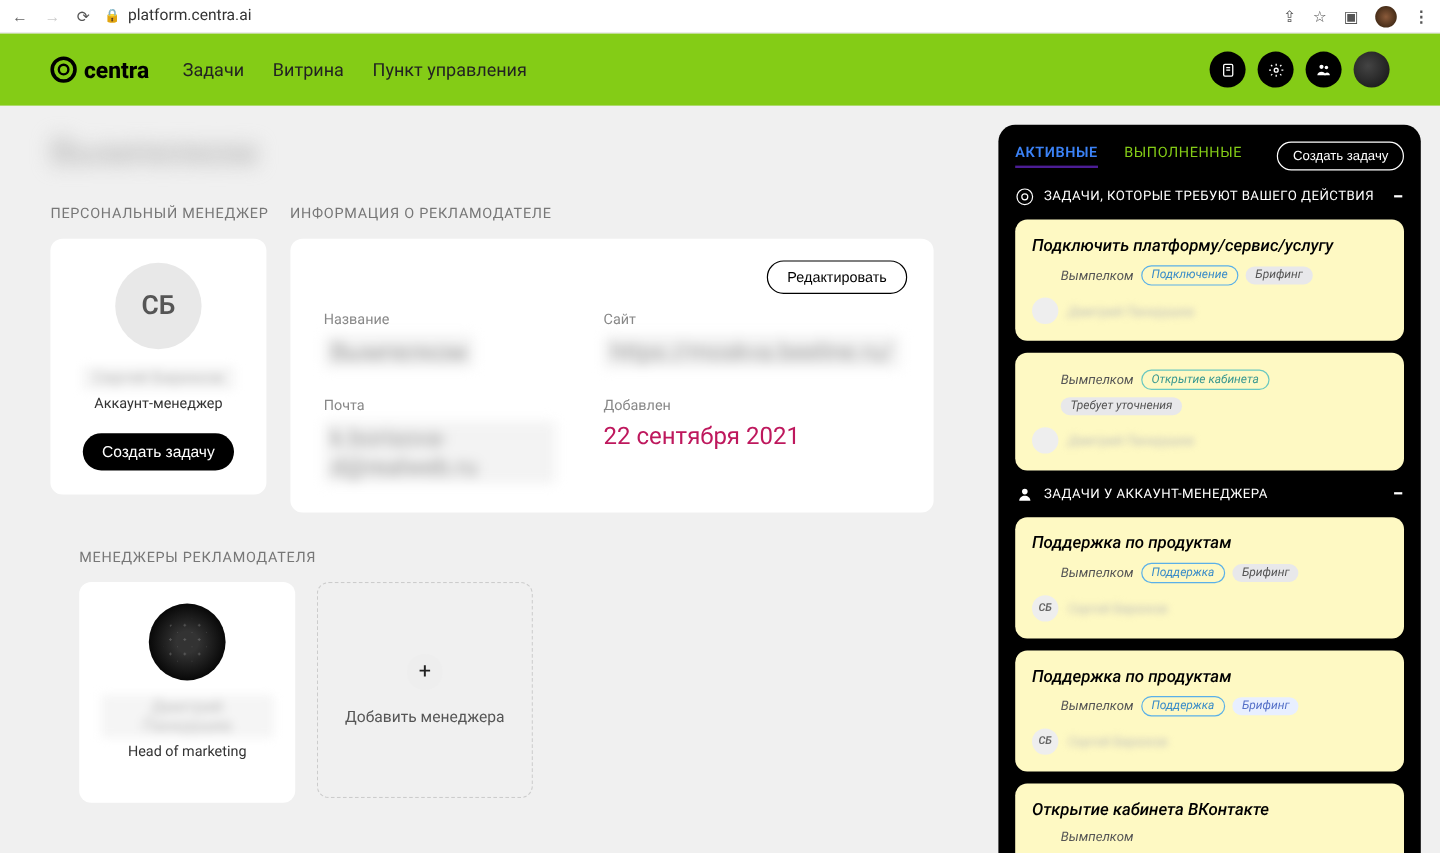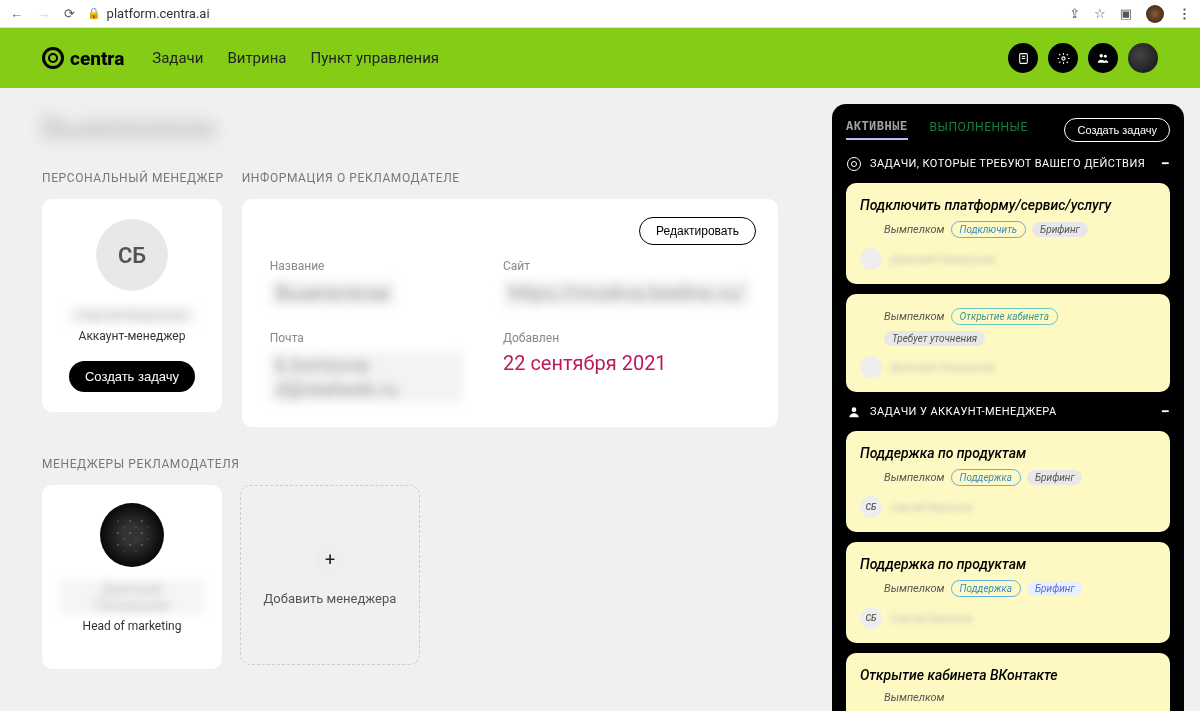--- a/index.html
+++ b/index.html
@@ -47,35 +47,35 @@
 
 
 .info-card { flex: 1; position: relative; padding: 24px 28px; }
 .edit-btn { position: absolute; top: 18px; right: 22px; border: 1px solid #000; background: #fff; border-radius: 18px; padding: 6px 16px; font-size: 12px; cursor: pointer; }
 .info-grid { display: grid; grid-template-columns: 1fr 1fr; gap: 24px 40px; margin-top: 36px; }
 .field-label { font-size: 12px; color: #888; margin-bottom: 6px; }
 .field-val { font-size: 20px; color: #be185d; }
 .field-val.blur { filter: blur(5px); color: #999; background: #f3f3f3; padding: 2px 6px; border-radius: 3px; display: inline-block; }
 
 
-.mgr-section { margin-top: 30px; }
+.mgr-section { margin-top: 30px; margin-left: 24px; }
 .mgr-row { display: flex; gap: 18px; }
 .mgr-card { width: 180px; background: #fff; border-radius: 10px; padding: 18px; text-align: center; display: flex; flex-direction: column; align-items: center; }
 .mgr-av { width: 64px; height: 64px; border-radius: 50%; background: radial-gradient(circle at 50% 50%,#333 20%,#000 80%); margin-bottom: 12px; position: relative; }
 .mgr-av::after { content: ""; position: absolute; inset: 12px; background: radial-gradient(circle,#fff3 10%,transparent 11%), radial-gradient(circle,#fff2 8%,transparent 9%); background-size: 12px 12px; background-position: 0 0, 6px 6px; border-radius: 50%; }
 .add-card { width: 180px; border: 1px dashed #ccc; border-radius: 10px; display: flex; flex-direction: column; align-items: center; justify-content: center; height: 180px; cursor: pointer; }
 .plus-ic { width: 30px; height: 30px; border-radius: 50%; background: #eee; display: flex; align-items: center; justify-content: center; font-size: 18px; color: #222; margin-bottom: 16px; }
 .add-label { font-size: 13px; color: #555; }
 
 
 .sidebar { position: absolute; right: 16px; top: 16px; width: 352px; background: #000; border-radius: 14px; color: #fff; padding: 14px; height: 620px; overflow: hidden; }
 .side-top { display: flex; align-items: center; justify-content: space-between; margin-bottom: 12px; }
 .tabs { display: flex; gap: 22px; font-size: 12px; letter-spacing: 0.5px; }
-.tab { color: #15803d; cursor: pointer; padding-bottom: 4px; }
-.tab.active { color: #a3a3a3; border-bottom: 2px solid #c4b5fd; font-weight: 600; font-family: Liberation Mono, monospace; }
+.tab { color: #84cc16; cursor: pointer; padding-bottom: 4px; }
+.tab.active { color: #3b82f6; border-bottom: 2px solid #4c1d95; font-weight: 600; }
 .create-btn { border: 1px solid #fff; background: transparent; color: #fff; border-radius: 18px; padding: 5px 12px; font-size: 11px; cursor: pointer; }
 .section-head { display: flex; align-items: center; gap: 8px; font-size: 11px; letter-spacing: 0.4px; color: #fff; margin: 8px 0 10px; }
 .section-head .ic { width: 16px; height: 16px; display: flex; align-items: center; justify-content: center; }
 .target-ic { width: 14px; height: 14px; border: 1.5px solid #fff; border-radius: 50%; position: relative; }
 .target-ic::after { content: ""; position: absolute; inset: 3px; border: 1.5px solid #fff; border-radius: 50%; }
 .minus { margin-left: auto; font-weight: bold; cursor: pointer; font-size: 16px; }
 
 .task-card { background: #fef9c3; color: #000; border-radius: 10px; padding: 14px; margin-bottom: 10px; font-style: italic; }
 .task-title { font-size: 14px; font-weight: 500; margin-bottom: 8px; }
 .chips { display: flex; gap: 6px; align-items: center; flex-wrap: wrap; margin-bottom: 10px; padding-left: 24px; }
@@ -220,21 +220,21 @@
         </span>
       <span>ЗАДАЧИ, КОТОРЫЕ ТРЕБУЮТ ВАШЕГО ДЕЙСТВИЯ</span>
       <span class="minus">−</span>
     </div>
 
     <div id="tasks-action">
         <div class="task-card">
           <div class="task-title">Подключить платформу/сервис/услугу</div>
           <div class="chips">
             <span class="company">Вымпелком</span>
-            <span class="chip blue-o">Подключить</span>
+            <span class="chip blue-o">Подключение</span>
             <span class="chip grey-f">Брифинг</span>
           </div>
           <div class="assignee">
             <span class="as-av"></span>
             <span class="as-name">Дмитрий Панкрушев</span>
           </div>
         </div>
         <div class="task-card">
           <div class="chips">
             <span class="company">Вымпелком</span>

